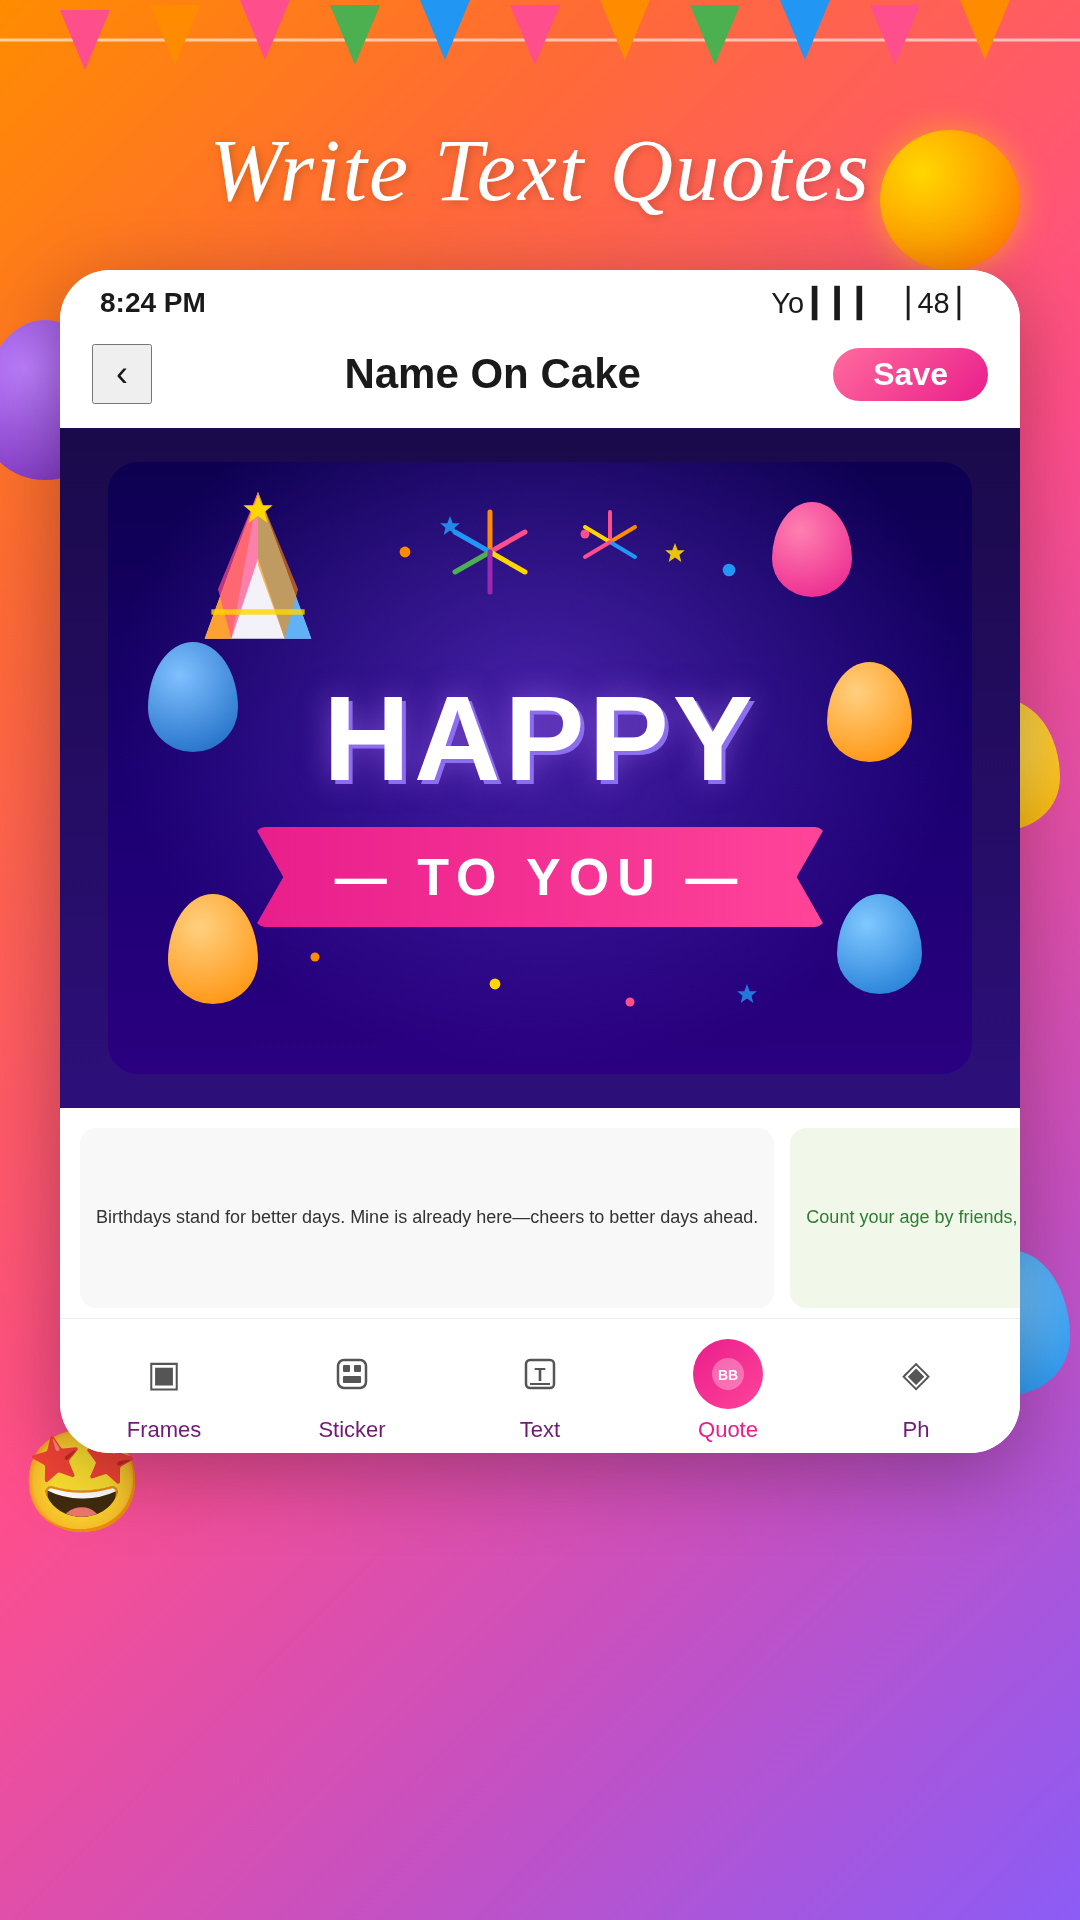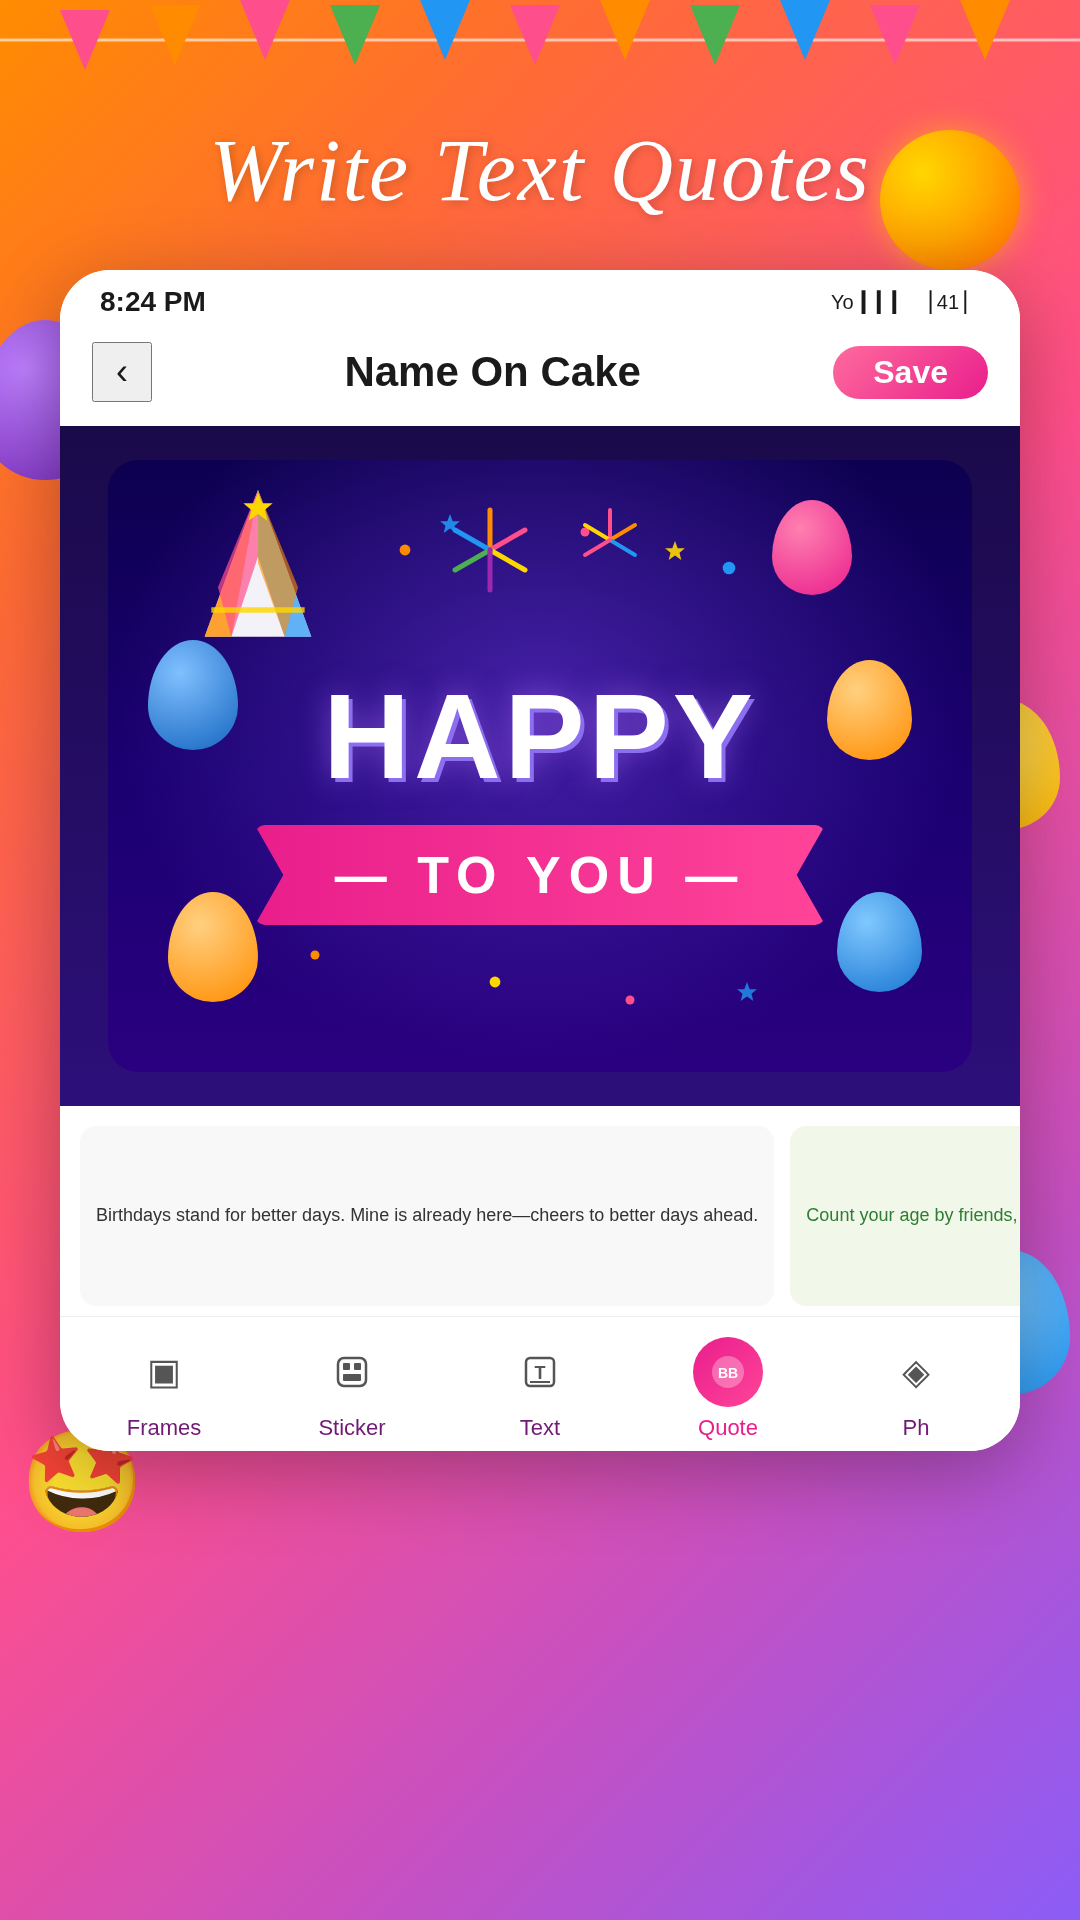--- a/index.html
+++ b/index.html
@@ -136,21 +136,21 @@
       color: #1a1a1a;
     }
 
     .status-icons {
       display: flex;
       align-items: center;
       gap: 8px;
     }
 
     .status-icons span {
-      font-size: 20px;
+      font-size: 29px;
       color: #1a1a1a;
     }
 
     
     .app-header {
       display: flex;
       align-items: center;
       justify-content: space-between;
       padding: 16px 32px 24px;
       background: white;
@@ -445,21 +445,21 @@
   <circle cx="15" cy="75" r="4" fill="#FF4E8C"></circle>
 </svg>
 
 <div class="phone-frame">
 
   <div class="status-bar">
     <span class="status-time">8:24 PM</span>
     <div class="status-icons">
       <span>Yo</span>
       <span>▎▎▎</span>
-      <span>▕ 41 ▏</span>
+      <span>▕ 48 ▏</span>
     </div>
   </div>
 
   <div class="app-header">
     <button class="back-btn">‹</button>
     <span class="header-title">Name On Cake</span>
     <button class="save-btn">Save</button>
   </div>
 
   <div class="main-image">

